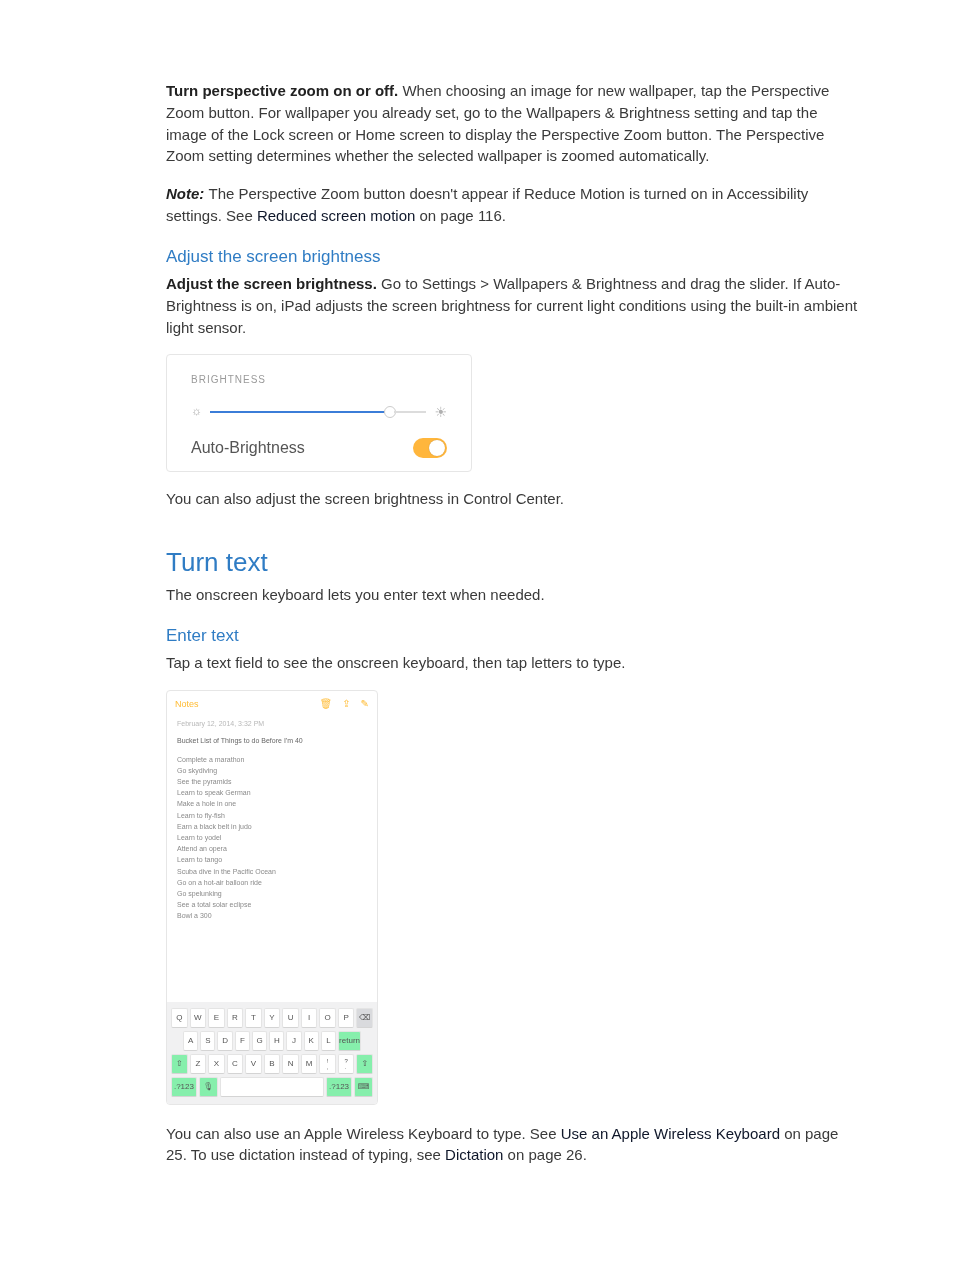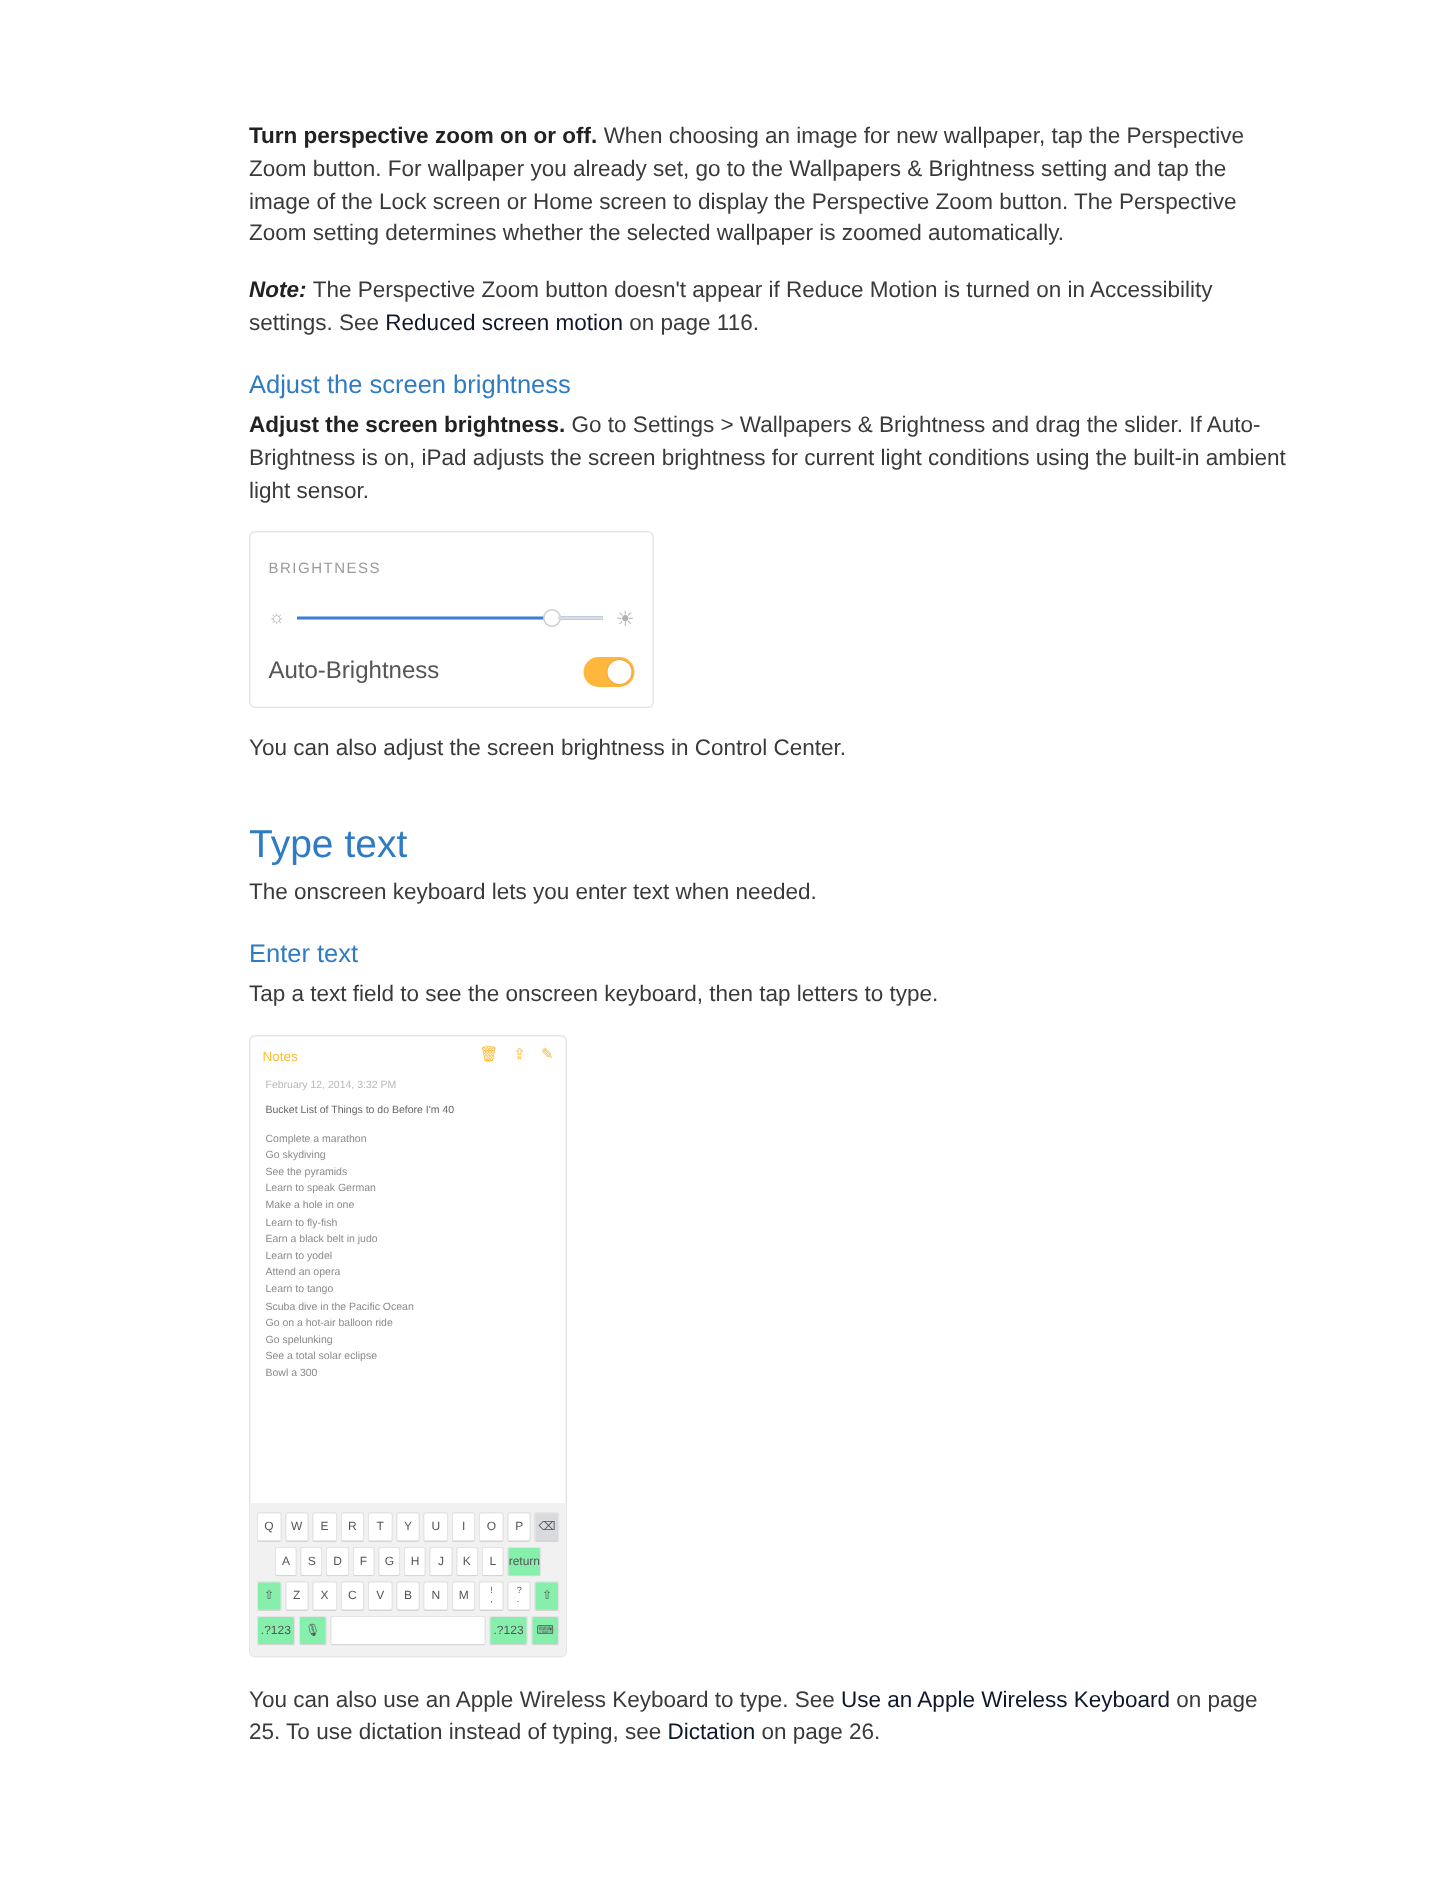--- a/index.html
+++ b/index.html
@@ -27,24 +27,24 @@
     margin: 18px 0 4px;
   }
   .section-major {
     color:#2f7cc4;
     font-size:26px;
     font-weight:400;
     margin: 34px 0 0;
   }
   
   .settings-panel {
-    width: 270px;
+    width: 306px;
     border:1px solid #e6e6e6;
     border-radius:4px;
-    padding:18px 12px 12px;
+    padding:18px 24px 12px;
     margin: 6px 0 16px;
     font-size:11px;
   }
   .settings-header {
     color:#9a9a9a;
     font-size:10px;
     letter-spacing:1px;
     margin-bottom:14px;
   }
   .slider-row { display:flex; align-items:center; gap:8px; }
@@ -138,21 +138,21 @@
       <span class="sun-icon big">☀</span>
     </div>
     <div class="autob-row">
       <span>Auto-Brightness</span>
       <div class="toggle"></div>
     </div>
   </div>
 
   <p class="para">You can also adjust the screen brightness in Control Center.</p>
 
-  <div class="section-major">Type text</div>
+  <div class="section-major">Turn text</div>
   <p class="para" style="margin-top:2px">The onscreen keyboard lets you enter text when needed.</p>
 
   <div class="section-sub">Enter text</div>
   <p class="para">Tap a text field to see the onscreen keyboard, then tap letters to type.</p>
 
   <div class="notes-fig">
     <div class="notes-top">
       <span class="notes-title">Notes</span>
       <span class="notes-icons">
         <span>🗑</span>

